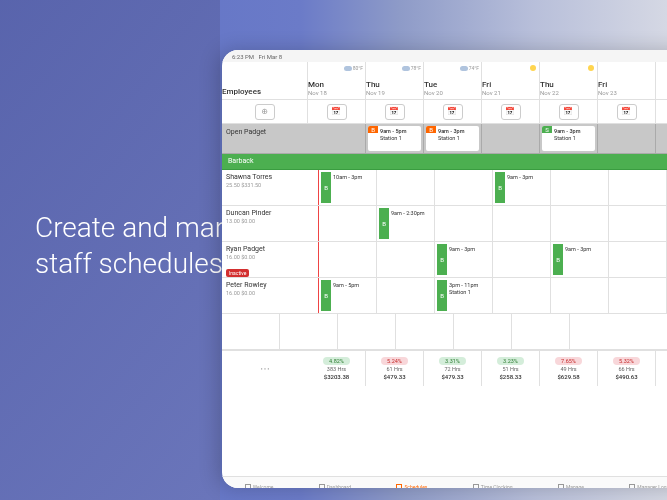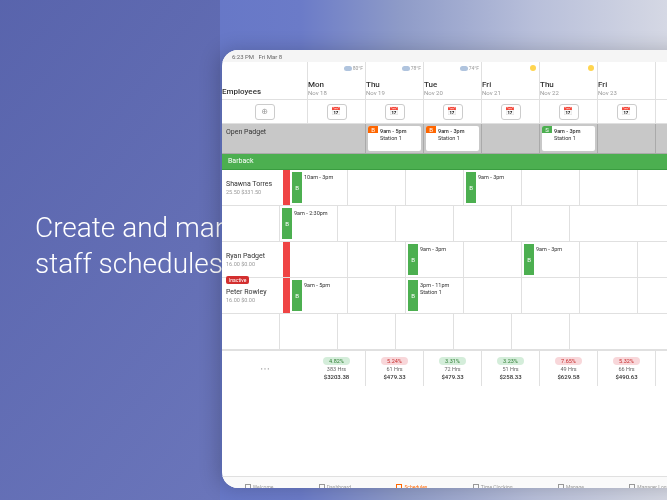--- a/index.html
+++ b/index.html
@@ -23,21 +23,21 @@
 .open-shifts-row{display:flex;height:30px;background:#c8c8c8;border-bottom:1px solid #aaa}
 .open-label{width:86px;font-size:7px;padding:4px;color:#333}
 .shift-cell{width:58px;border-right:1px solid #aaa;display:flex;align-items:stretch;padding:2px}
 .shift-box{flex:1;background:#fff;border-radius:2px;padding:2px;display:flex;align-items:flex-start;position:relative;overflow:hidden}
 .shift-marker{width:10px;background:#ff6600;color:#fff;font-size:6px;display:flex;align-items:center;justify-content:center;margin:-2px 2px -2px -2px}
 .shift-marker.green{background:#4caf50}
 .shift-text{font-size:5.5px;color:#333;line-height:1.2}
 .shift-text .time{font-weight:500}
 .group-row{height:16px;background:#4caf50;color:#fff;font-size:7px;padding:3px 6px;border-bottom:1px solid #3a9c40}
 .emp-row{display:flex;height:36px;border-bottom:1px solid #e0e0e0}
-.emp-info{width:68px;padding:10px 4px;border-right:7px solid #ef4444}
+.emp-info{width:97px;padding:3px 4px;border-right:1px solid #ef4444}
 .emp-name{font-size:7px;color:#333}
 .emp-meta{font-size:5.5px;color:#999;margin-top:1px}
 .inactive-badge{display:inline-block;background:#d32f2f;color:#fff;font-size:5px;padding:1px 3px;border-radius:2px;margin-top:1px}
 .shift-slot{width:58px;border-right:1px solid #e0e0e0;padding:2px;display:flex;align-items:flex-start}
 .s-box{flex:1;display:flex;align-items:flex-start;height:100%}
 .s-marker{width:10px;height:100%;background:#4caf50;color:#fff;font-size:6px;display:flex;align-items:center;justify-content:center;margin-right:2px}
 .s-text{font-size:5.5px;color:#333;line-height:1.3;padding-top:2px}
 .summary-row{display:flex;height:36px;border-top:1px solid #e0e0e0}
 .sum-cell{border-right:1px solid #e0e0e0;display:flex;flex-direction:column;align-items:center;justify-content:center;gap:1px}
 .sum-emp{width:86px;display:flex;align-items:center;justify-content:center;font-size:10px;color:#999}
@@ -184,20 +184,24 @@
               <div class="s-marker">B</div>
               <div class="s-text">
                 <div>9am - 3pm</div>
               </div>
             </div>
           </div>
           <div class="shift-slot"></div>
           <div class="shift-slot"></div>
         </div>
         <div class="emp-row">
+          <div class="emp-info">
+            <div class="emp-name">Duncan Pinder</div>
+            <div class="emp-meta">13.00   $0.00</div>
+          </div>
           <div class="shift-slot"></div>
           <div class="shift-slot">
             <div class="s-box">
               <div class="s-marker">B</div>
               <div class="s-text">
                 <div>9am - 2:30pm</div>
               </div>
             </div>
           </div>
           <div class="shift-slot"></div>

